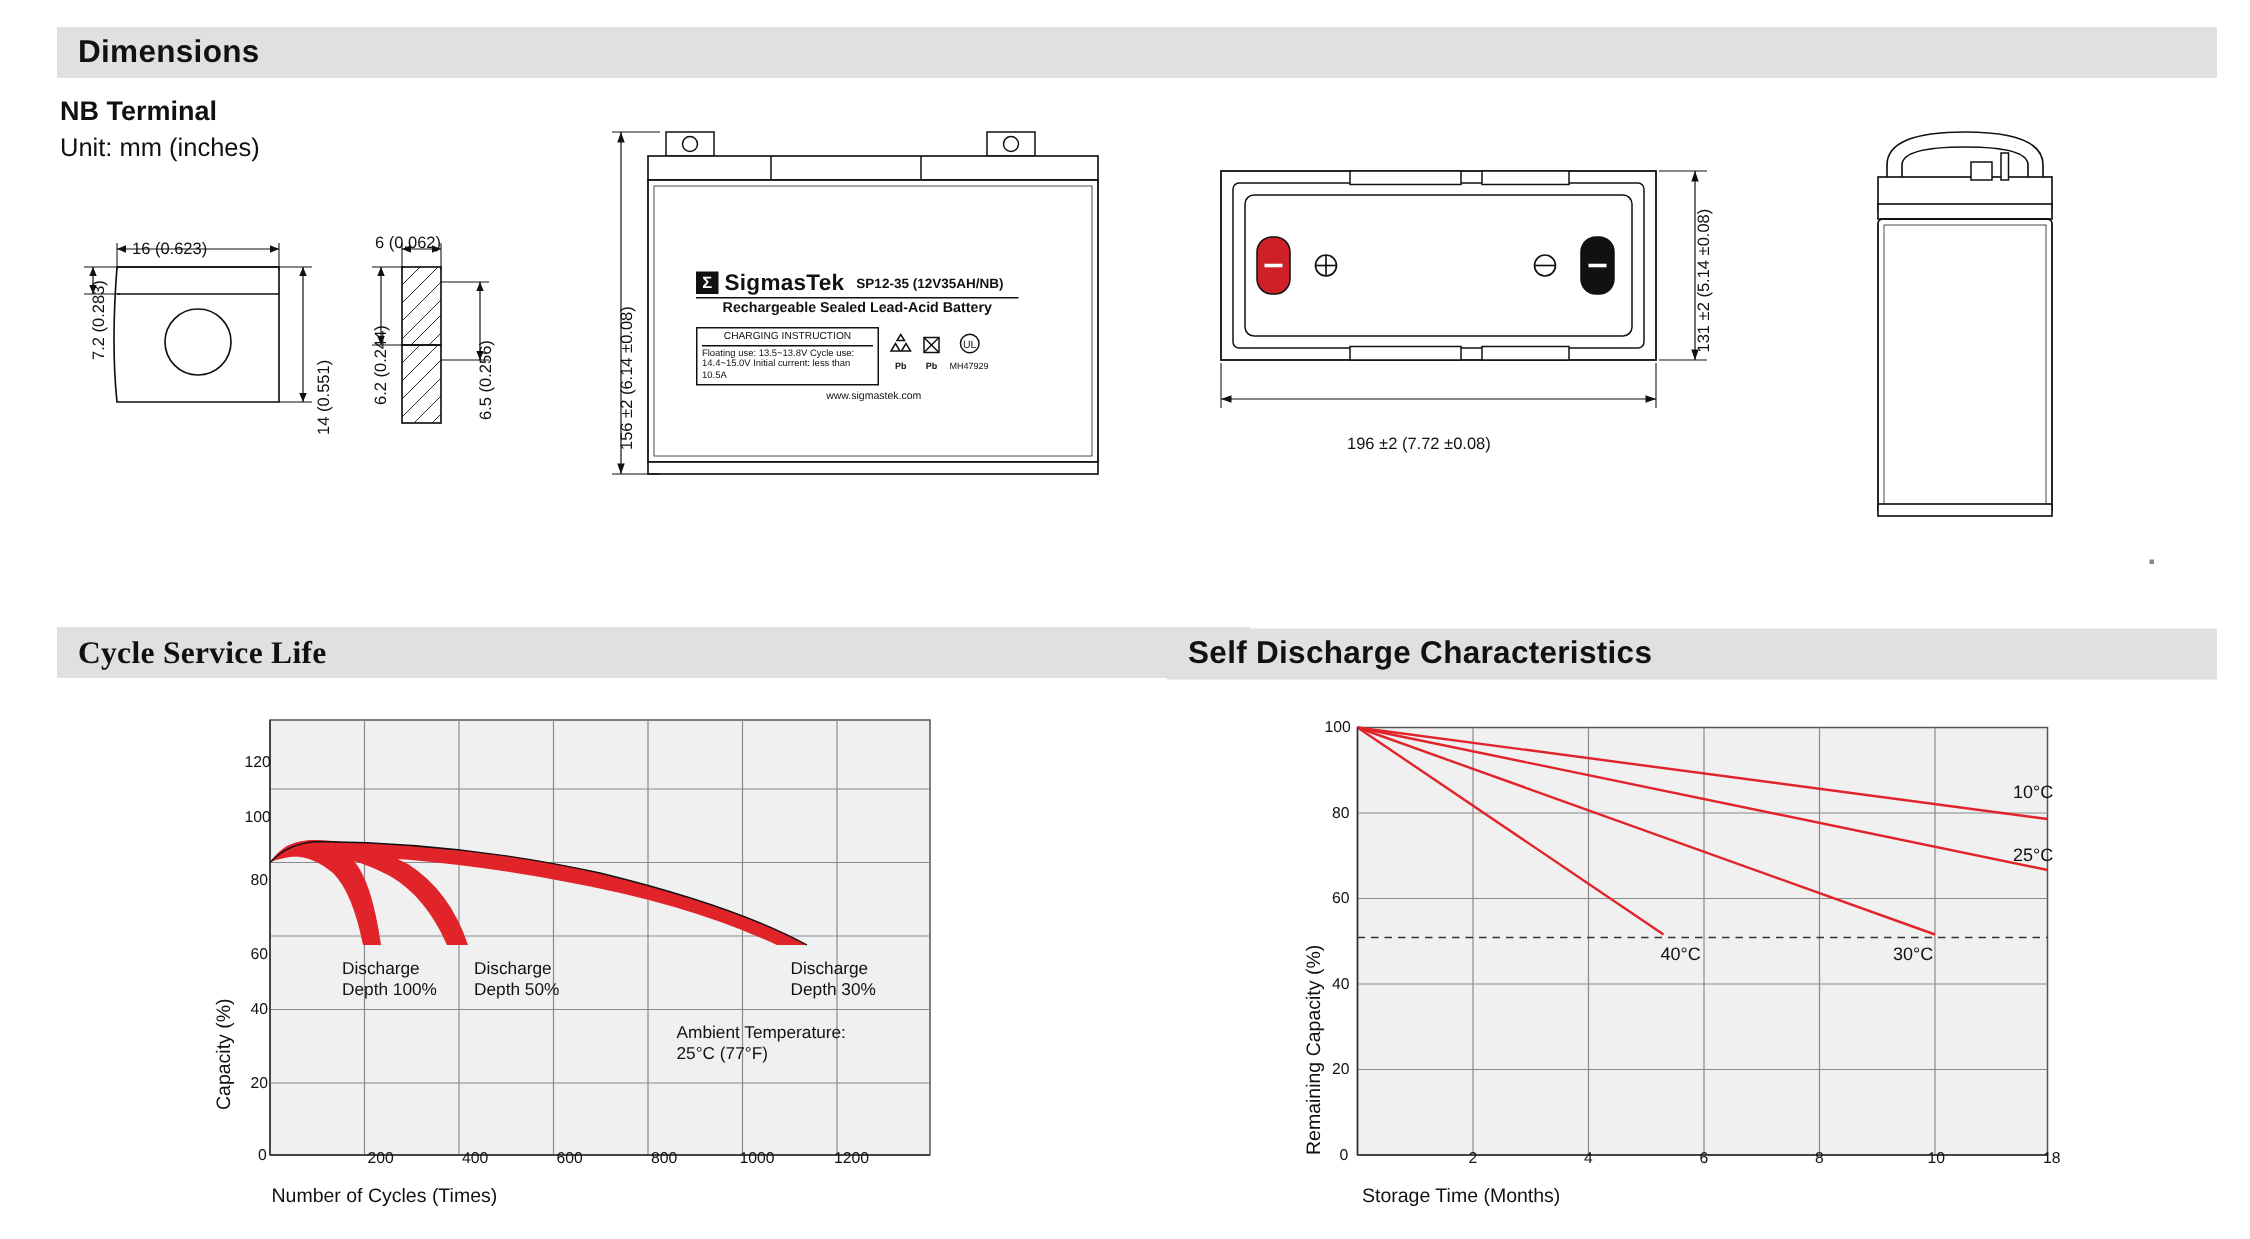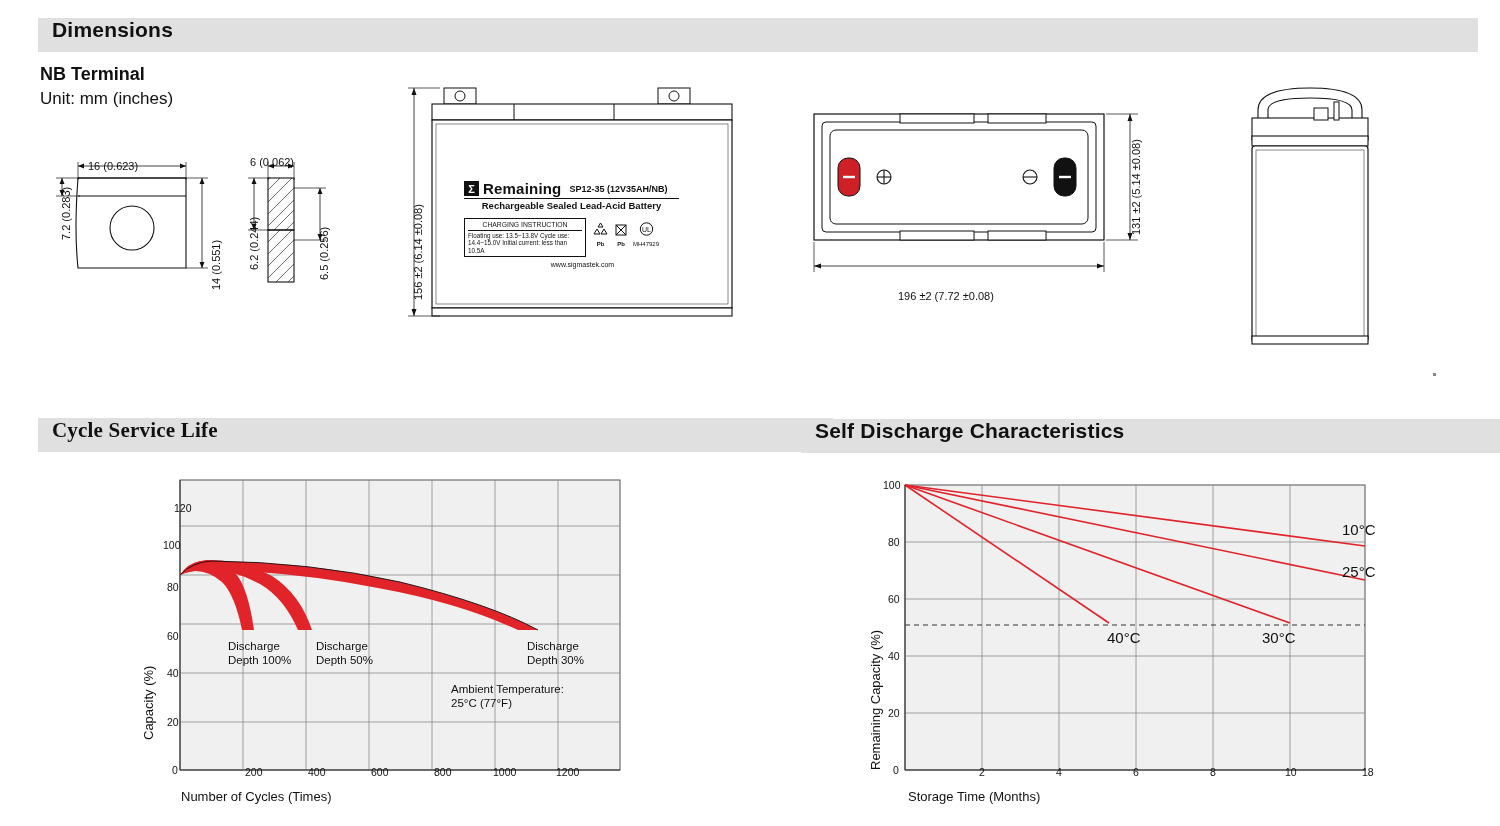--- a/index.html
+++ b/index.html
@@ -16,33 +16,33 @@
     overflow: hidden;
   }
   .page { position: relative; width: 1500px; height: 826px; }
 
   
   .section-header {
     position: absolute;
     background: #e0e0e0;
     height: 34px;
     display: flex;
-    align-items: flex-start;
+    align-items: center;
     padding-left: 14px;
     box-sizing: border-box;
   }
   .section-header span {
     font-size: 21px;
     font-weight: bold;
     color: #111;
     letter-spacing: 0.2px;
   }
   #hdr-dimensions { left: 38px; top: 18px; width: 1440px; }
   #hdr-cycle { left: 38px; top: 418px; width: 795px; font-family: Liberation Serif, serif; }
-  #hdr-self { left: 801px; top: 419px; width: 700px; }
+  #hdr-self { left: 778px; top: 419px; width: 700px; }
 
   .sub-title {
     position: absolute;
     left: 40px;
     top: 64px;
     font-size: 18px;
     font-weight: bold;
   }
   .sub-unit {
     position: absolute;
@@ -83,21 +83,21 @@
   }
   .note {
     position: absolute;
     font-size: 11.5px;
     color: #111;
     line-height: 14px;
     white-space: pre-line;
   }
   .curve-label {
     position: absolute;
-    font-size: 15px;
+    font-size: 12px;
     color: #111;
     white-space: nowrap;
   }
 
   
   .batt-label {
     position: absolute;
     background: #ffffff;
   }
   .brand-row {
@@ -263,21 +263,21 @@
     <polygon points="18,238 15.5,231 20.5,231" fill="#111"></polygon>
     <line x1="12" y1="10" x2="44" y2="10" stroke="#111" stroke-width="0.7"></line>
     <line x1="12" y1="238" x2="44" y2="238" stroke="#111" stroke-width="0.7"></line>
   </svg>
 
   <div class="dimlabel vert" style="left:412px; top:300px;">156 ±2 (6.14 ±0.08)</div>
 
   <div class="batt-label" style="left:464px; top:180px; width:215px;">
     <div class="brand-row">
       <div class="sigma-mark">Σ</div>
-      <div class="brand-name">Remaining</div>
+      <div class="brand-name">SigmasTek</div>
       <div class="model">SP12-35 (12V35AH/NB)</div>
     </div>
     <div class="rechargeable">Rechargeable Sealed Lead-Acid Battery</div>
     <div style="display:flex; align-items:flex-start; margin-top:7px;">
       <div class="charge-box" style="width:122px;">
         <div class="charge-title">CHARGING INSTRUCTION</div>
         <div>Floating use: 13.5~13.8V
 Cycle use: 14.4~15.0V
 Initial current: less than 10.5A</div>
       </div>
@@ -390,21 +390,21 @@
     <path d="M 30 105 Q 42 92 62 91 Q 160 92 250 112 Q 340 134 388 160 L 368 160 Q 310 133 228 118 Q 140 101 56 100 Q 38 101 30 105 Z" fill="#e1232a" stroke="none"></path>
 
     <path d="M 30 105 Q 42 92 62 91 Q 160 92 250 112 Q 340 134 388 160" fill="none" stroke="#111" stroke-width="0.9"></path>
 
     <g stroke="#333" stroke-width="1">
       <line x1="30" y1="300" x2="470" y2="300"></line>
       <line x1="30" y1="10" x2="30" y2="300"></line>
     </g>
   </svg>
 
-  <div class="tick" style="left:174px; top:502px;">120</div>
+  <div class="tick" style="left:163px; top:502px;">120</div>
   <div class="tick" style="left:163px; top:539px;">100</div>
   <div class="tick" style="left:167px; top:581px;">80</div>
   <div class="tick" style="left:167px; top:630px;">60</div>
   <div class="tick" style="left:167px; top:667px;">40</div>
   <div class="tick" style="left:167px; top:716px;">20</div>
   <div class="tick" style="left:172px; top:764px;">0</div>
 
   <div class="tick" style="left:245px; top:766px;">200</div>
   <div class="tick" style="left:308px; top:766px;">400</div>
   <div class="tick" style="left:371px; top:766px;">600</div>

